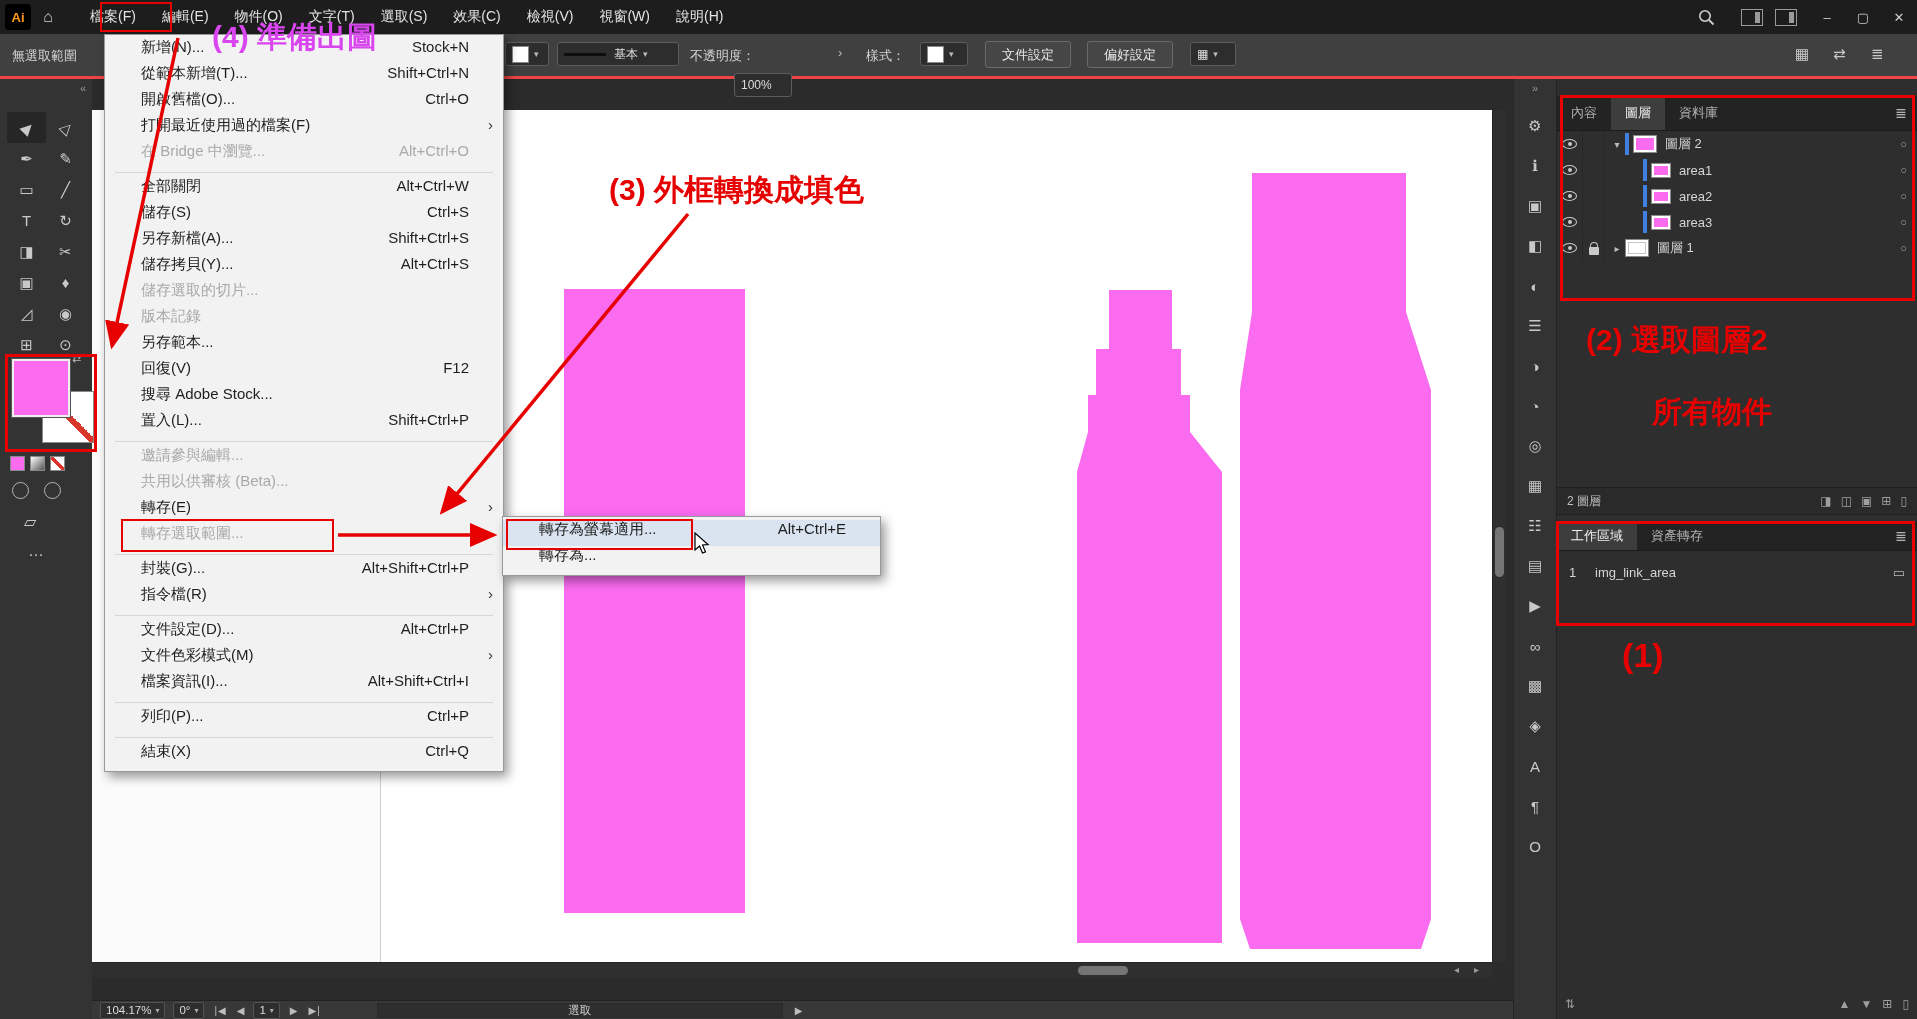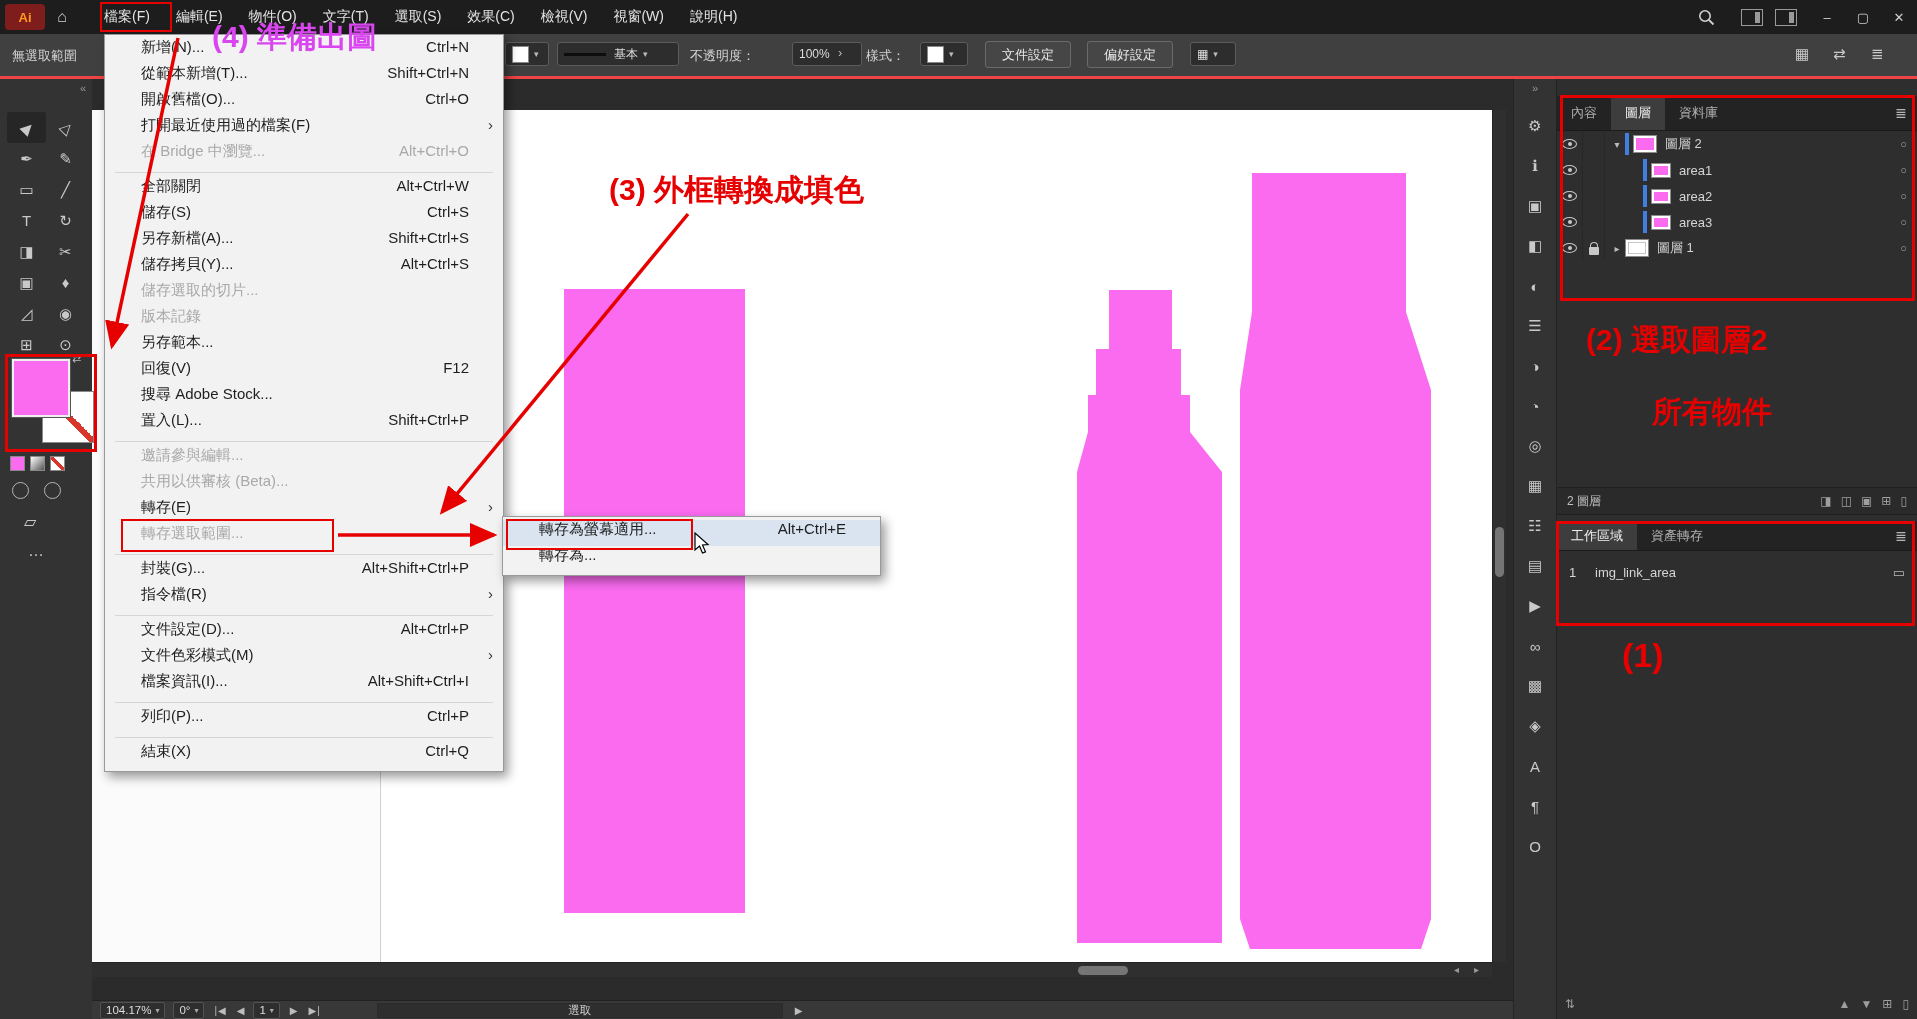--- a/index.html
+++ b/index.html
@@ -1,21 +1,21 @@
 <!DOCTYPE html>
 <html><head>
 <meta charset="utf-8">
 <style>
   html,body{margin:0;padding:0;background:#444;}
   #app{position:relative;width:1917px;height:1019px;background:#2b2b2b;overflow:hidden;
        font-family:"Liberation Sans","DejaVu Sans",sans-serif;-webkit-font-smoothing:antialiased;cursor:default;}
 
   
   #menubar{position:absolute;left:0;top:0;right:0;height:34px;background:#1d1d1d;display:flex;align-items:center;z-index:20;}
-  #ai-logo{width:40px;height:26px;margin-left:5px;background:#7f1d1d;border-radius:4px;color:#ff9a1e;
+  #ai-logo{width:26px;height:26px;margin-left:5px;background:#000000;border-radius:4px;color:#ff9a1e;
            font-weight:bold;font-size:13px;display:flex;align-items:center;justify-content:center;}
   #home-btn{width:34px;height:34px;display:flex;align-items:center;justify-content:center;color:#d0d0d0;font-size:16px;}
   #menubar-items{display:flex;margin-left:12px;height:34px;}
   .mb-item{padding:0 13px;height:34px;display:flex;align-items:center;font-size:14px;color:#e3e3e3;}
   #menubar-right{position:absolute;right:0;top:0;height:34px;display:flex;align-items:center;}
   .winbtn{width:36px;height:34px;display:flex;align-items:center;justify-content:center;color:#cfcfcf;font-size:13px;}
   .ws-icon{width:20px;height:15px;border:1px solid #9a9a9a;margin-right:12px;position:relative;}
   .ws-icon::after{content:"";position:absolute;right:2px;top:2px;bottom:2px;width:5px;background:#9a9a9a;}
 
   
@@ -165,21 +165,21 @@
     <div class="cb-box" style="left:505px;width:44px;">
       <span class="mini-swatch"></span>
       <span class="cb-caret">▾</span>
     </div>
     <div class="cb-box" style="left:557px;width:122px;">
       <span class="brush-line"></span>
       <span>基本</span>
       <span class="cb-caret">▾</span>
     </div>
     <span class="cb-label" style="left:690px;">不透明度：</span>
-    <div class="cb-box" style="left:792px;width:70px;">
+    <div class="cb-box" style="left:734px;width:58px;margin-top:31px;">
       <span>100%</span>
     </div>
     <span class="cb-icon" style="left:838px;font-size:13px;color:#bbb;">›</span>
     <span class="cb-label" style="left:866px;">樣式：</span>
     <div class="cb-box" style="left:920px;width:48px;">
       <span class="mini-swatch"></span>
       <span class="cb-caret">▾</span>
     </div>
     <div class="cb-btn" style="left:985px;">文件設定</div>
     <div class="cb-btn" style="left:1087px;">偏好設定</div>
@@ -438,21 +438,21 @@
           <span>▼</span>
           <span>⊞</span>
           <span>▯</span>
         </span>
     </div>
   </div>
 
   <div id="file-menu">
       <div class="menu-row">
         <span class="ml">新增(N)...</span>
-        <span class="ms">Ctrl+N</span>
+        <span class="ms">Stock+N</span>
       </div>
       <div class="menu-row">
         <span class="ml">從範本新增(T)...</span>
         <span class="ms">Shift+Ctrl+N</span>
       </div>
       <div class="menu-row">
         <span class="ml">開啟舊檔(O)...</span>
         <span class="ms">Ctrl+O</span>
       </div>
       <div class="menu-row">

